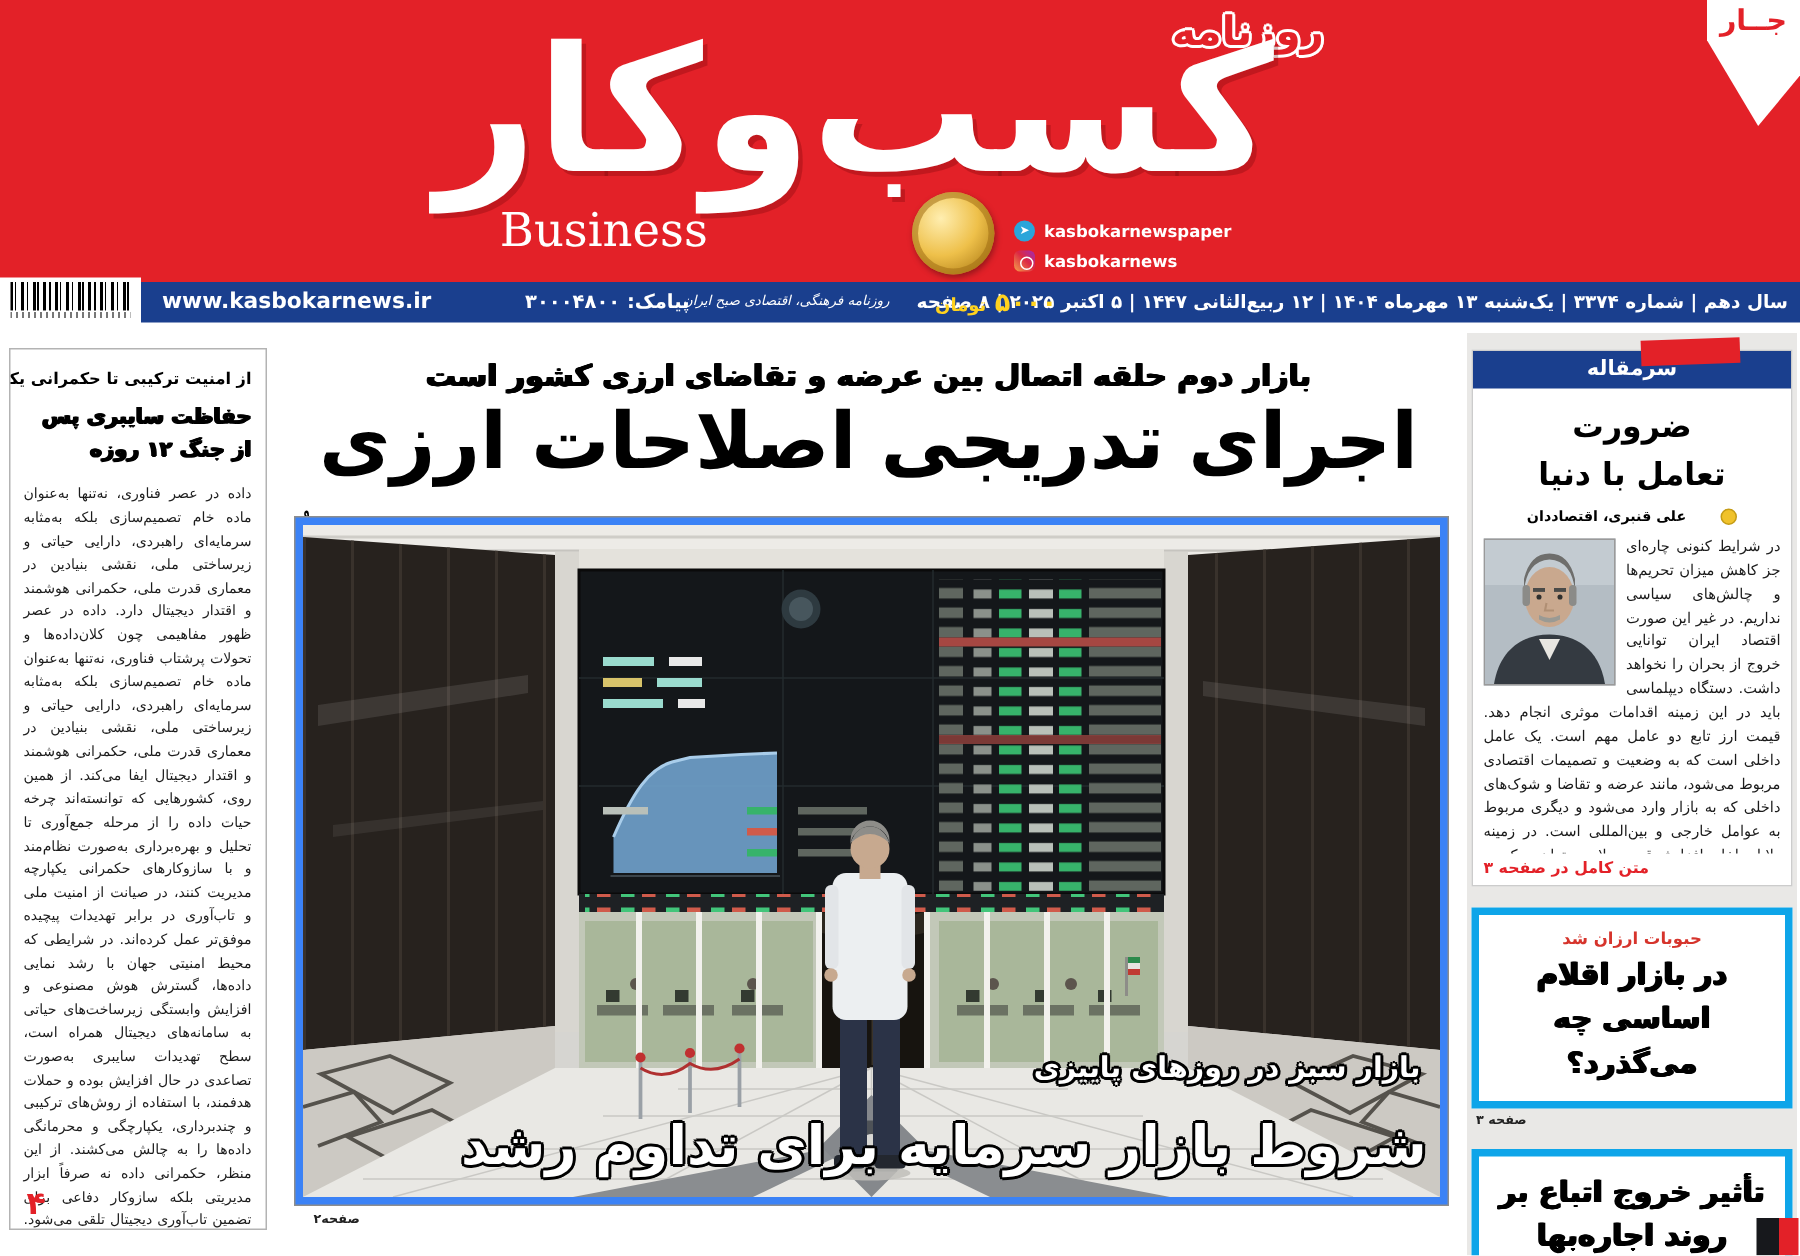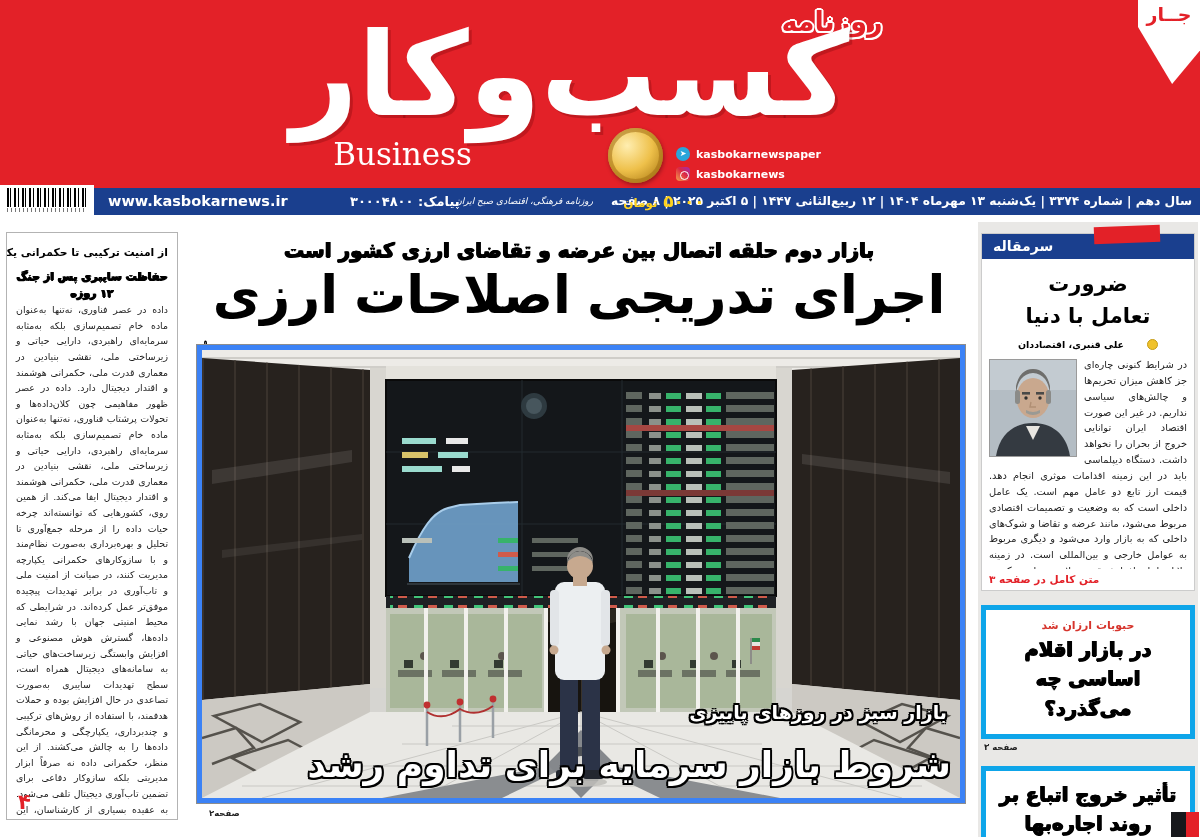--- a/index.html
+++ b/index.html
@@ -39,21 +39,21 @@
   .barcode{position:absolute;left:0;top:-3px;width:94px;height:31px;background:#fff;padding:3px 7px 2px}
   .barcode-bars{height:19px;background:repeating-linear-gradient(90deg,#000 0 2px,#fff 2px 3px,#000 3px 4px,#fff 4px 7px,#000 7px 9px,#fff 9px 11px,#000 11px 12px,#fff 12px 15px)}
   .barcode-sub{height:4px;margin-top:1px;background:repeating-linear-gradient(90deg,#777 0 1px,#fff 1px 4px)}
 
   .fat{text-shadow:.7px 0 0 currentColor,-.7px 0 0 currentColor,0 .5px 0 currentColor}
 
   
   .left-article{position:absolute;left:6px;top:232px;width:172px;height:588px;background:#fff;border:1px solid #b3b3b3;
     padding:13px 9px 8px;overflow:hidden}
   .left-kicker{font-size:10.8px;font-weight:bold;text-align:center;margin-bottom:9px;white-space:nowrap}
-  .left-title{font-size:11px;font-weight:bold;text-align:center;line-height:1.55;}
+  .left-title{font-size:14px;font-weight:bold;text-align:right;line-height:1.55;margin-bottom:11px}
   .left-body{font-size:9.4px;line-height:1.66;text-align:justify;color:#1c1c1c}
   .left-page-marker{position:absolute;left:11px;bottom:5px;color:#e32128;font-size:21px;font-weight:bold}
 
   
   .center-col{position:absolute;left:184px;top:233px;width:790px}
   .lead-kicker{text-align:center;font-size:20px;font-weight:bold;margin-top:5px}
   .lead-headline{text-align:center;font-size:52px;font-weight:bold;line-height:1.22;word-spacing:-2px;margin-top:2px}
   .lead-page-vert{position:absolute;left:4px;top:118px;font-size:9px;font-weight:bold;transform:rotate(-90deg)}
   .photo-frame{position:relative;margin:17px 8px 0 12px;border:1px solid #8d8d8d;background:#3b82f6;padding:5px;height:460px}
   .photo-frame svg{display:block;width:100%;height:100%}
@@ -61,21 +61,21 @@
     text-shadow:-1.6px -1.6px 0 #000,1.6px -1.6px 0 #000,-1.6px 1.6px 0 #000,1.6px 1.6px 0 #000,0 -2px 0 #000,0 2px 0 #000,-2px 0 0 #000,2px 0 0 #000}
   .photo-caption-kicker{position:absolute;right:18px;bottom:80px;font-size:19px}
   .photo-caption-title{position:absolute;right:14px;bottom:18px;font-size:36px;white-space:nowrap}
   .photo-page-ref{position:absolute;left:12px;bottom:-15px;font-size:8.5px;font-weight:bold;color:#222}
 
   
   .right-col{position:absolute;left:978px;top:222px;width:220px;height:615px;background:#e9e8e6;padding:0 3px}
   .editorial-tab{position:absolute;top:4px;right:38px;width:66px;height:17px;background:#e32128;transform:rotate(-2deg);z-index:3}
   .editorial{position:relative;margin-top:11px;background:#fff;border:1px solid #cccccc;height:358px;padding:0 7px 6px;overflow:hidden}
   .editorial-header{height:25px;background:#1a3f8e;margin:0 -7px}
-  .editorial-header span{display:block;text-align:left;padding:0 11px;line-height:25px;color:#fff;font-weight:bold;font-size:14px}
+  .editorial-header span{display:block;text-align:center;padding:0 11px;line-height:25px;color:#fff;font-weight:bold;font-size:14px}
   .editorial-title{font-size:21px;font-weight:bold;text-align:center;line-height:1.5;margin:10px 28px 7px}
   .editorial-byline{display:flex;align-items:center;justify-content:center;gap:23px;font-size:9.5px;font-weight:bold;margin-bottom:7px}
   .byline-icon{width:11px;height:11px;border-radius:50%;background:#f0c22b;border:1px solid #c59c16;flex:0 0 auto}
   .editorial-body{font-size:9.8px;line-height:1.62;text-align:justify;color:#1b1b1b;height:212px;overflow:hidden}
   .editorial-photo{float:left;width:88px;height:98px;margin:2px 7px 4px 0;border:1px solid #9a9a9a;background:#aeb6bd}
   .editorial-photo svg{display:block;width:100%;height:100%}
   .editorial-more{color:#e32128;font-weight:bold;font-size:10.5px;text-align:left;margin-top:4px}
 
   .story-box{position:relative;margin-top:14px;background:#ffffff;border:5px solid #0ea5e9;text-align:center;padding:9px 6px 11px}
   .story-kicker{color:#d6342c;font-size:11px;font-weight:bold;margin-bottom:3px}

